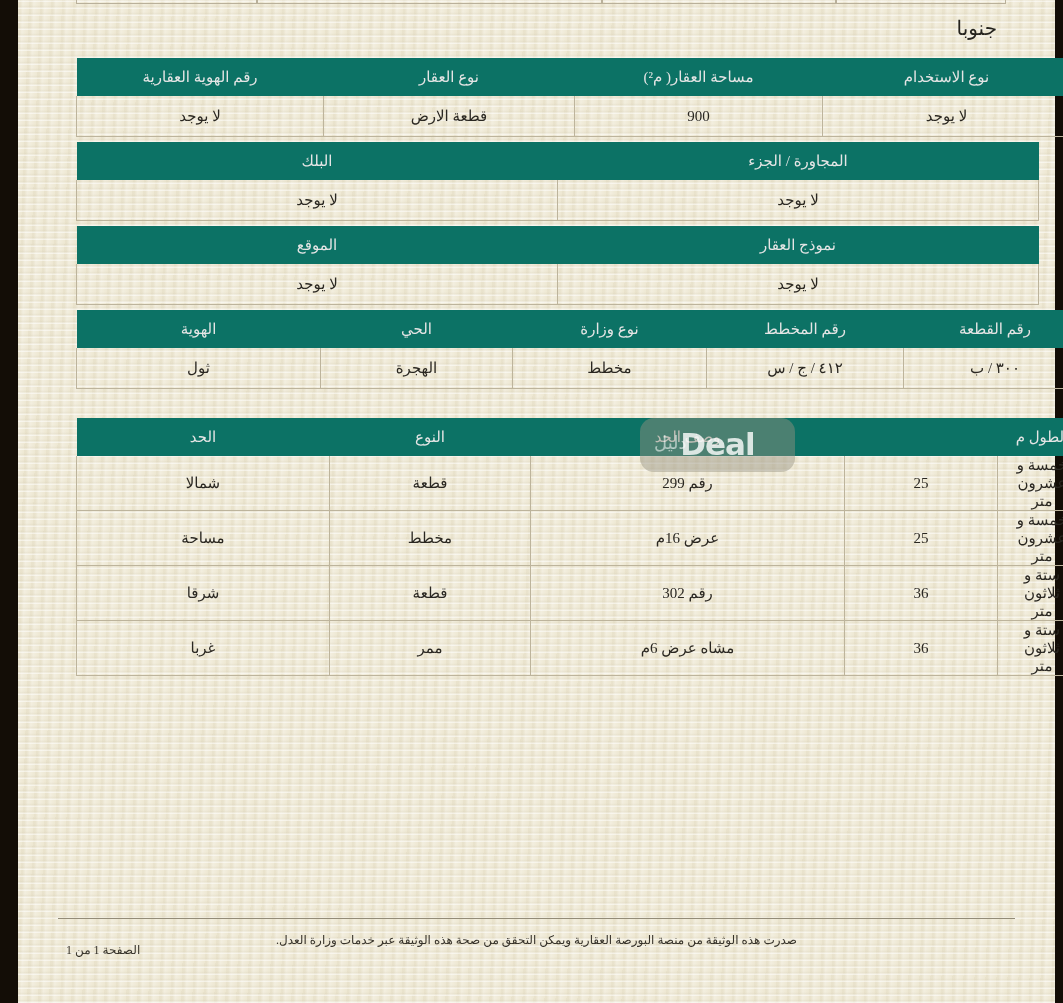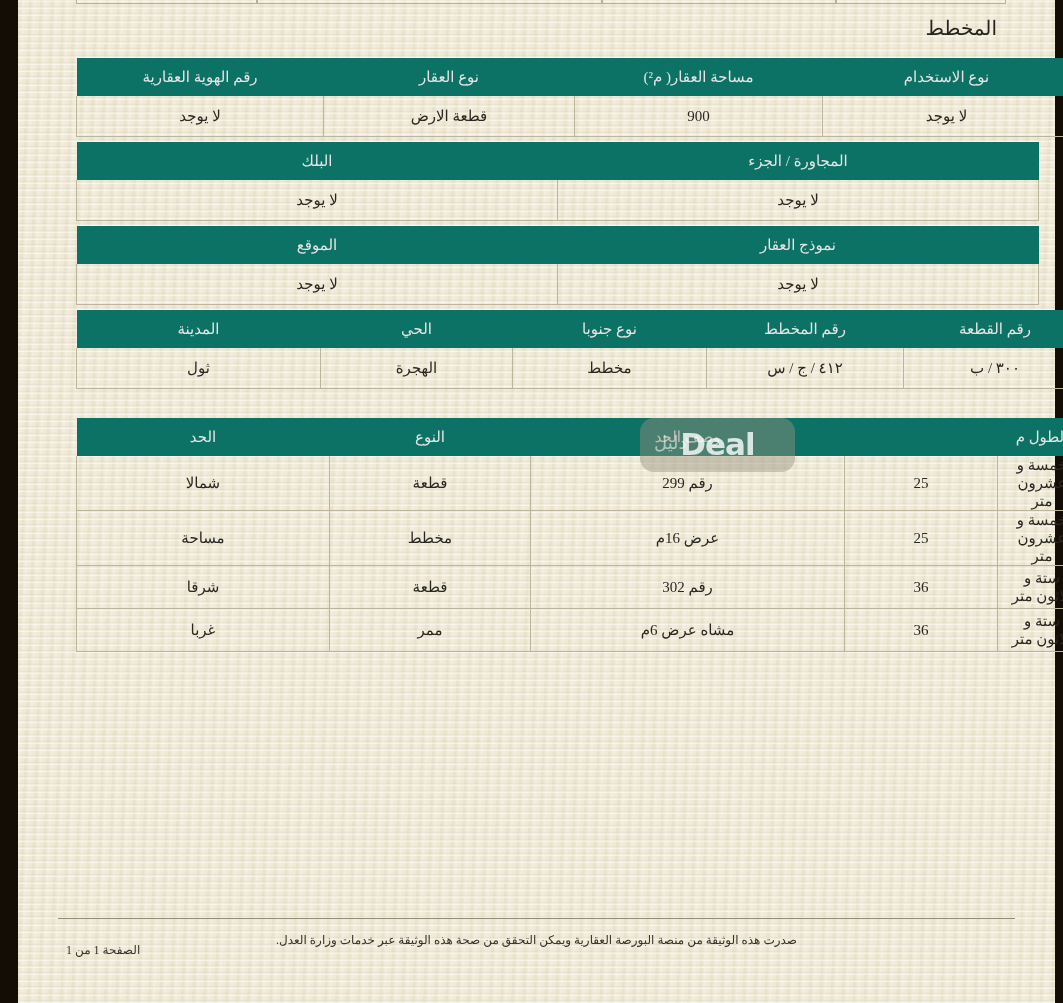--- a/index.html
+++ b/index.html
@@ -81,21 +81,21 @@
     font-weight: normal;
     font-size: 15px;
     height: 38px;
     padding: 0 8px;
     text-align: center;
     border: none;
     vertical-align: middle;
   }
   .doc-table td {
     height: 40px;
-    padding: 0 8px;
+    padding: 0 17px;
     font-size: 15px;
     color: #2a2721;
     text-align: center;
     vertical-align: middle;
     border-left: 1px solid #bdb49c;
     border-right: 1px solid #bdb49c;
     border-bottom: 1px solid #bdb49c;
     background: transparent;
   }
   .doc-table tr td:first-child { border-right: 1px solid #bdb49c; }
@@ -207,21 +207,21 @@
 
 <div id="page">
 
   <div id="top-clip">
     <div class="tc" style="right:0px;   width:170px;"></div>
     <div class="tc" style="right:170px; width:234px;"></div>
     <div class="tc" style="right:404px; width:345px;"></div>
     <div class="tc" style="right:749px; width:181px;"></div>
   </div>
 
-  <div class="section-heading">المخطط</div>
+  <div class="section-heading">جنوبا</div>
 
   <table class="doc-table" id="tbl-property">
     <thead>
       <tr>
         <th>نوع الاستخدام</th>
         <th>مساحة العقار( م²)</th>
         <th>نوع العقار</th>
         <th>رقم الهوية العقارية</th>
       </tr>
     </thead>
@@ -263,23 +263,23 @@
         <td>لا يوجد</td>
       </tr>
     </tbody>
   </table>
 
   <table class="doc-table" id="tbl-plan">
     <thead>
       <tr>
         <th>رقم القطعة</th>
         <th>رقم المخطط</th>
-        <th>نوع جنوبا</th>
+        <th>نوع وزارة</th>
         <th>الحي</th>
-        <th>المدينة</th>
+        <th>الهوية</th>
       </tr>
     </thead>
     <tbody>
       <tr>
         <td>٣٠٠ / ب</td>
         <td>٤١٢ / ج / س</td>
         <td>مخطط</td>
         <td>الهجرة</td>
         <td>ثول</td>
       </tr>

